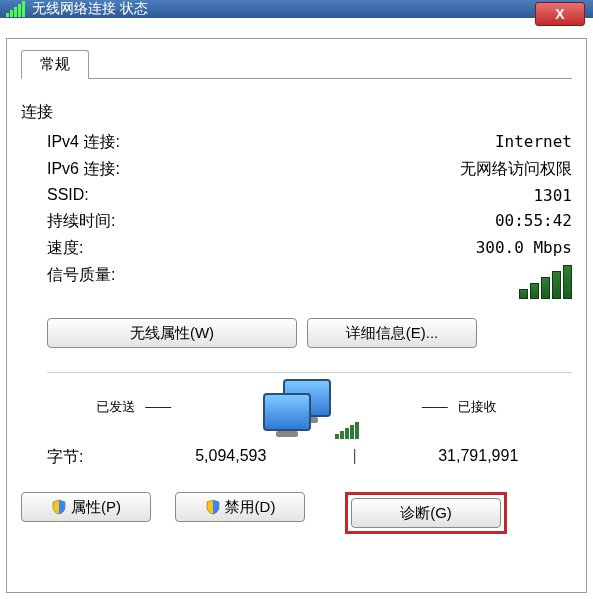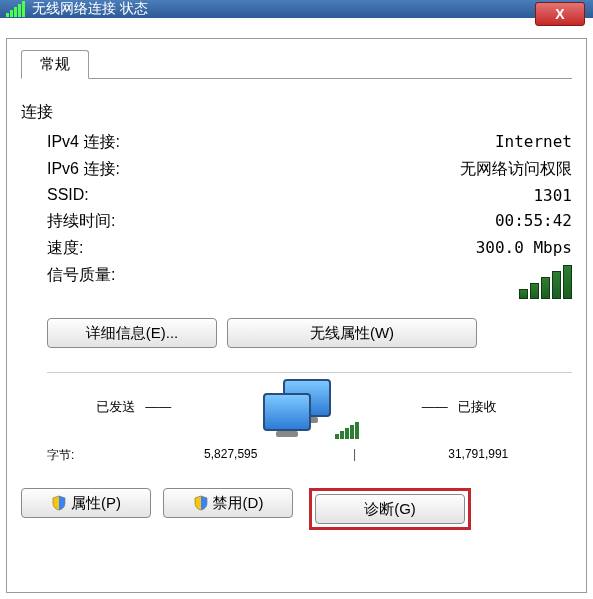--- a/index.html
+++ b/index.html
@@ -29,30 +29,30 @@
   .activity-graphic{ display:flex; align-items:center; justify-content:center; margin:6px 0 2px 0;}
   .sent-label, .recv-label{ flex:1; text-align:center; font-size:13px;}
   .dash{ margin:0 10px; }
   .monitors{ position:relative; width:80px; height:56px;}
   .mon{ position:absolute; width:44px; height:34px; background:linear-gradient(to bottom,#7ec8ff,#2e7bd6); border:2px solid #2a4e7b; border-radius:4px;}
   .mon::after{ content:""; position:absolute; bottom:-8px; left:50%; transform:translateX(-50%); width:22px; height:6px; background:#888; border-radius:2px;}
   .mon.back{ left:26px; top:0;}
   .mon.front{ left:6px; top:14px;}
   .mini-sig{ position:absolute; right:-22px; bottom:-4px; display:flex; align-items:flex-end; gap:1px;}
   .mini-sig span{ width:4px; background:#2e7d32; display:inline-block;}
-  .bytes-row{ display:flex; padding:10px 0 6px 26px; font-size:12px;}
+  .bytes-row{ display:flex; padding:10px 0 6px 26px; font-size:16px;}
   .bytes-row .blabel{ width:90px;}
   .bytes-row .bsent{ flex:1; text-align:center;}
   .bytes-row .bdiv{ width:60px; text-align:center; color:#555;}
   .bytes-row .brecv{ flex:1; text-align:center;}
-  .bottom-btns{ display:flex; gap:12px; margin-top:18px;}
+  .bottom-btns{ display:flex; gap:24px; margin-top:18px;}
   .bottom-btns .btn{ width:130px; justify-content:center; gap:4px;}
   .shield{ width:16px; height:16px; position:relative;}
   .shield svg{ width:16px; height:16px;}
-  .highlight{ border:3px solid #c1272d; padding:3px; margin-left:4px;}
+  .highlight{ border:3px solid #c1272d; padding:3px; margin-left:16px;}
   .highlight .btn{ width:150px;}
   hr.sep{ border:none; border-top:1px solid #ccc; margin:6px 0 6px 26px;}
 </style>
 </head>
 <body>
 
 <div class="window">
   <div class="titlebar">
     <div class="sig">
       <span style="height:4px"></span>
@@ -101,25 +101,25 @@
         <span class="sig-quality">
           <span style="height:10px"></span>
             <span style="height:16px"></span>
             <span style="height:22px"></span>
             <span style="height:28px"></span>
             <span style="height:34px"></span>
         </span>
       </div>
 
       <div class="btn-row1">
+        <div class="btn btn-wireless">
+          <span>无线属性(W)</span>
+        </div>
         <div class="btn btn-details">
           <span>详细信息(E)...</span>
-        </div>
-        <div class="btn btn-wireless">
-          <span>无线属性(W)</span>
         </div>
       </div>
     </div>
 
     <div class="group">
       <hr class="sep">
       <div class="activity-graphic">
         <div class="sent-label">
           <span>已发送</span><span class="dash">——</span>
         </div>
@@ -134,21 +134,21 @@
               <span style="height:17px"></span>
           </div>
         </div>
         <div class="recv-label">
           <span class="dash">——</span><span>已接收</span>
         </div>
       </div>
 
       <div class="bytes-row">
         <div class="blabel">字节:</div>
-        <div class="bsent">5,827,595</div>
+        <div class="bsent">5,094,593</div>
         <div class="bdiv">|</div>
         <div class="brecv">31,791,991</div>
       </div>
     </div>
 
     <div class="bottom-btns">
       <div class="btn">
         <span class="shield">
           <svg viewBox="0 0 16 16">
               <path d="M8 1 L14 3 V8 C14 12 11 14.5 8 15 C5 14.5 2 12 2 8 V3 Z" fill="#f5c518" stroke="#8a6d00" stroke-width="0.6"></path>

